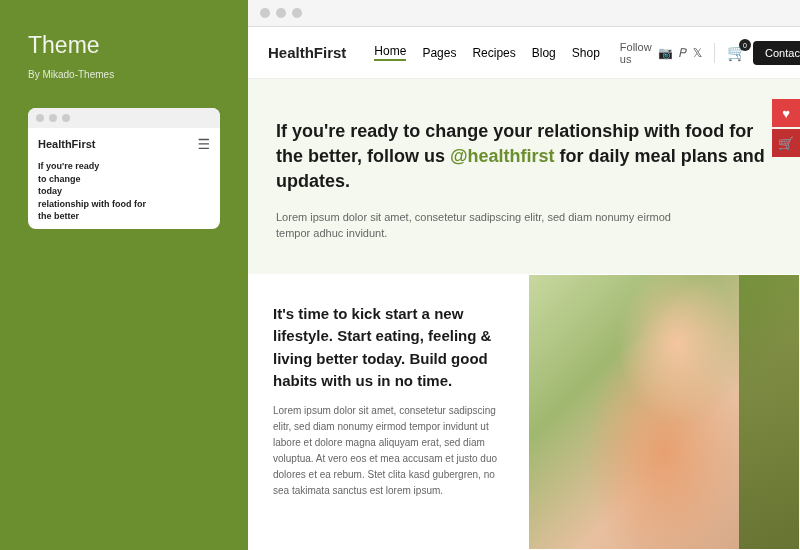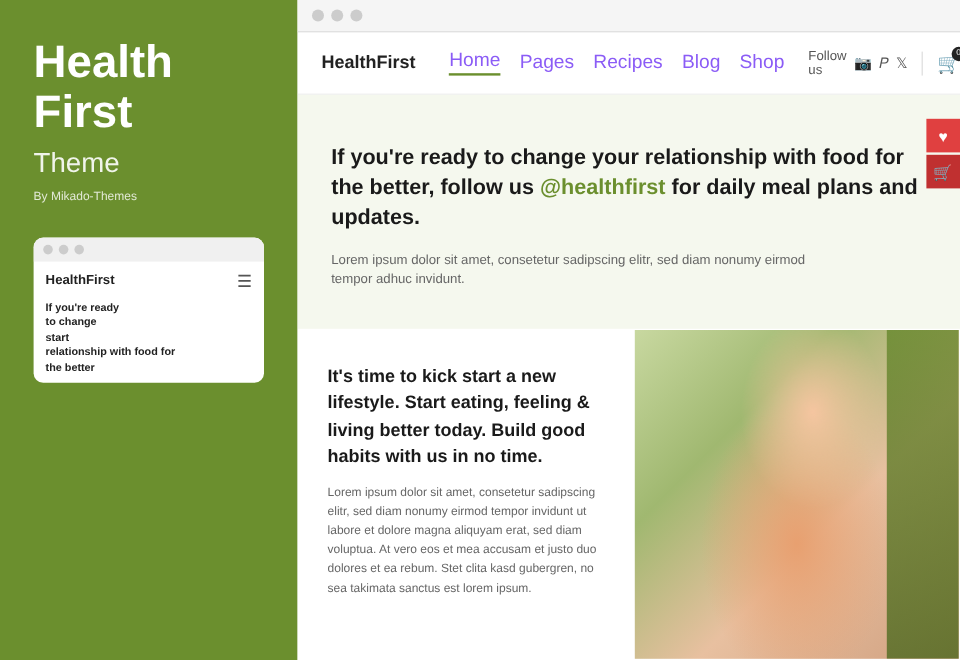--- a/index.html
+++ b/index.html
@@ -127,22 +127,22 @@
       font-weight: 700;
       color: #222;
       margin-right: 8px;
     }
     .nav-links {
       display: flex;
       gap: 16px;
       align-items: center;
     }
     .nav-link {
-      font-size: 16px;
-      color: #8b5cf6;
+      font-size: 12px;
+      color: #000000;
       text-decoration: none;
       cursor: pointer;
     }
     .nav-link.active {
       border-bottom: 2px solid #6b8f2e;
       padding-bottom: 1px;
     }
     .nav-follow {
       font-size: 11px;
       color: #555;
@@ -284,42 +284,38 @@
       bottom: 0;
       width: 60px;
       background: linear-gradient(to bottom, #5a8020, #3a6010);
       opacity: 0.7;
     }
   </style>
 </head>
 <body>
 
 <div class="sidebar">
-  <div class="sidebar-title">
-    <span>Health</span><br>
-    <span>First</span>
-  </div>
   <div class="sidebar-subtitle">Theme</div>
   <div class="sidebar-by">By Mikado-Themes</div>
 
   <div class="mini-browser">
     <div class="mini-browser-bar">
       <div class="mini-dot"></div>
       <div class="mini-dot"></div>
       <div class="mini-dot"></div>
     </div>
     <div class="mini-browser-content">
       <div class="mini-nav">
         <div class="mini-logo">HealthFirst</div>
         <div class="mini-hamburger">☰</div>
       </div>
       <div class="mini-hero-text">
         <span>If you're ready</span><br>
         <span>to change</span><br>
-        <span>start</span><br>
+        <span>today</span><br>
         <span>relationship with food for</span><br>
         <span>the better</span>
       </div>
     </div>
   </div>
 </div>
 
 <div class="main">
 
   <div class="browser-chrome">

